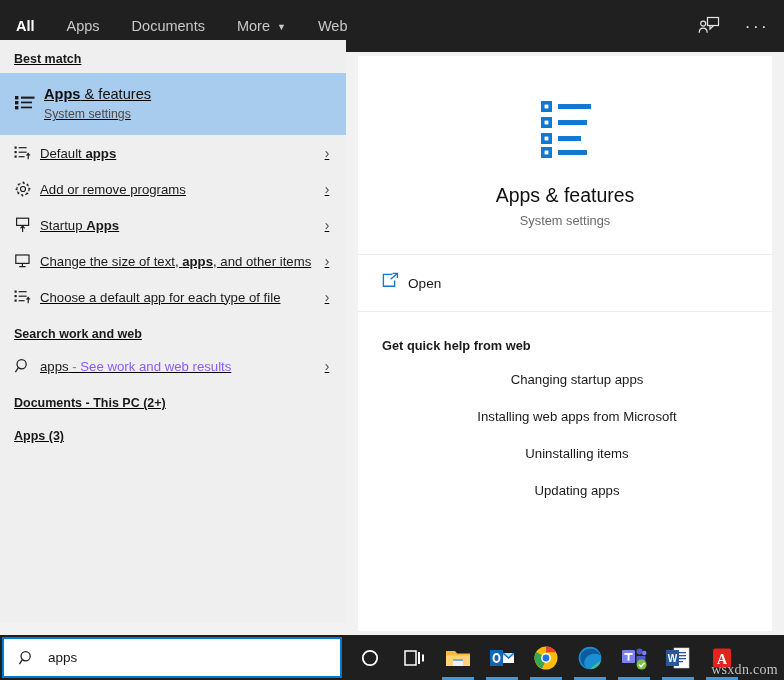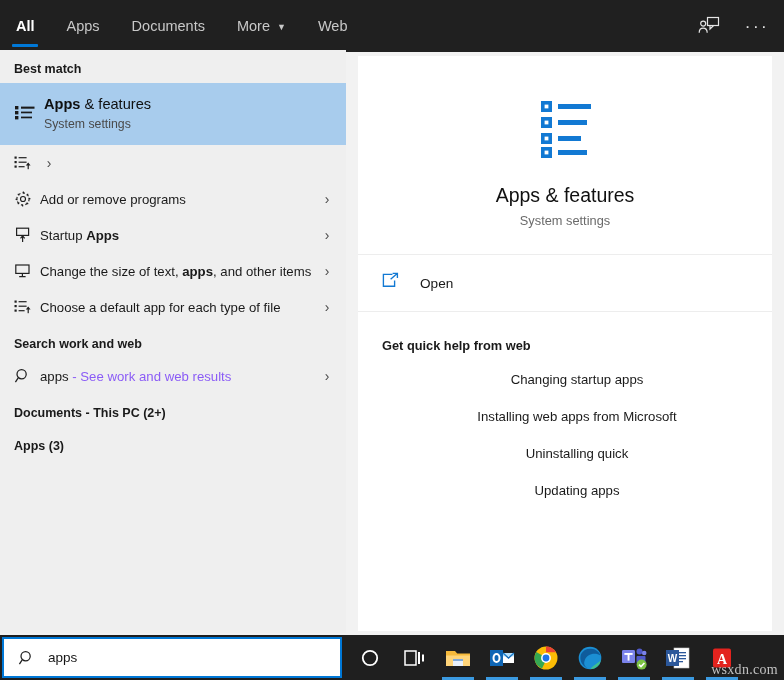--- a/index.html
+++ b/index.html
@@ -33,22 +33,22 @@
     position:absolute;right:10px;top:0;height:52px;display:flex;align-items:center;gap:14px;
   }
   .tb-icon{
     width:34px;height:34px;display:flex;align-items:center;justify-content:center;
     color:#e5e5e5;cursor:default;
   }
   .dots{letter-spacing:2.5px;font-size:17px;color:#e5e5e5;line-height:1;}
 
   
   .leftpane{
-    position:absolute;left:0;top:50px;width:346px;height:583px;
-    background:#efefef;overflow:hidden;
+    position:absolute;left:0;top:40px;width:346px;height:583px;
+    background:#efefef;overflow:hidden;text-decoration:underline;
   }
   .section-head{
     font-size:12.5px;font-weight:bold;color:#1a1a1a;
     padding:12px 0 7px 14px;
   }
   .row{
     display:flex;align-items:center;box-sizing:border-box;
     padding:0 10px 0 14px;min-height:36px;cursor:default;
   }
   .row .ico{
@@ -76,21 +76,21 @@
   }
   .detail-hero{
     padding:40px 0 26px 0;text-align:center;border-bottom:1px solid #ededed;
   }
   .hero-title{font-size:19.5px;color:#101010;margin-top:20px;}
   .hero-sub{font-size:12.8px;color:#6a6a6a;margin-top:6px;}
   .action-row{
     display:flex;align-items:center;height:56px;padding-left:22px;
     border-bottom:1px solid #ededed;cursor:default;
   }
-  .action-row .label{font-size:13.6px;color:#1a1a1a;margin-left:20px;}
+  .action-row .label{font-size:13.6px;color:#1a1a1a;margin-left:8px;}
   .help{padding:26px 0 0 24px;}
   .help-head{font-size:12.8px;font-weight:bold;color:#1a1a1a;margin-bottom:8px;}
   .help-link{font-size:13.2px;color:#1a1a1a;padding:11px 0;cursor:default;text-align:center;}
 
   
   .taskbar{
     position:absolute;left:0;bottom:0;width:784px;height:45px;background:#1f1f1f;
   }
   .searchbox{
     position:absolute;left:2px;bottom:2px;width:340px;height:41px;
@@ -185,20 +185,21 @@
           <rect x="0.5" y="1.5" width="2.2" height="2.2"></rect>
           <rect x="0.5" y="6" width="2.2" height="2.2"></rect>
           <rect x="0.5" y="10.5" width="2.2" height="2.2"></rect>
           <rect x="4.6" y="2.1" width="8" height="1.2"></rect>
           <rect x="4.6" y="6.6" width="8" height="1.2"></rect>
           <rect x="4.6" y="11.1" width="6" height="1.2"></rect>
           <rect x="13.6" y="8.6" width="1.2" height="5.6"></rect>
           <path d="M14.2 7.6 L16.6 10.4 L11.8 10.4 Z"></path>
         </svg>
       </div>
+      <div class="txt"><span>Default </span><b class="kw">apps</b><span></span></div>
       <div class="chevron">›</div>
     </div>
 
     <div class="row">
       <div class="ico">
         <svg width="18" height="18" viewBox="0 0 18 18" fill="none" stroke="#202020" stroke-width="1.15">
           <circle cx="9" cy="9" r="2.5"></circle>
           <path d="M9 1.6 L10.1 3.5 M9 16.4 L7.9 14.5 M16.4 9 L14.5 7.9 M1.6 9 L3.5 10.1
                    M14.2 3.8 L12.7 5.3 M3.8 14.2 L5.3 12.7 M14.2 14.2 L12.7 12.7 M3.8 3.8 L5.3 5.3"></path>
           <circle cx="9" cy="9" r="6.1" stroke-dasharray="2.3 2.3"></circle>
@@ -299,21 +300,21 @@
           <path d="M10.6 8.2 L17.2 2.4 M12.6 2.4 L17.4 2.4 L17.4 7"></path>
         </svg>
       </div>
       <div class="label">Open</div>
     </div>
 
     <div class="help">
       <div class="help-head">Get quick help from web</div>
       <div class="help-link">Changing startup apps</div>
       <div class="help-link">Installing web apps from Microsoft</div>
-      <div class="help-link">Uninstalling quick</div>
+      <div class="help-link">Uninstalling items</div>
       <div class="help-link">Updating apps</div>
     </div>
   </div>
 
   <div class="taskbar">
 
     <div class="searchbox">
       <div class="s-ico">
         <svg width="18" height="18" viewBox="0 0 18 18" fill="none" stroke="#202020" stroke-width="1.25">
           <circle cx="7.6" cy="7.2" r="4.6"></circle>

